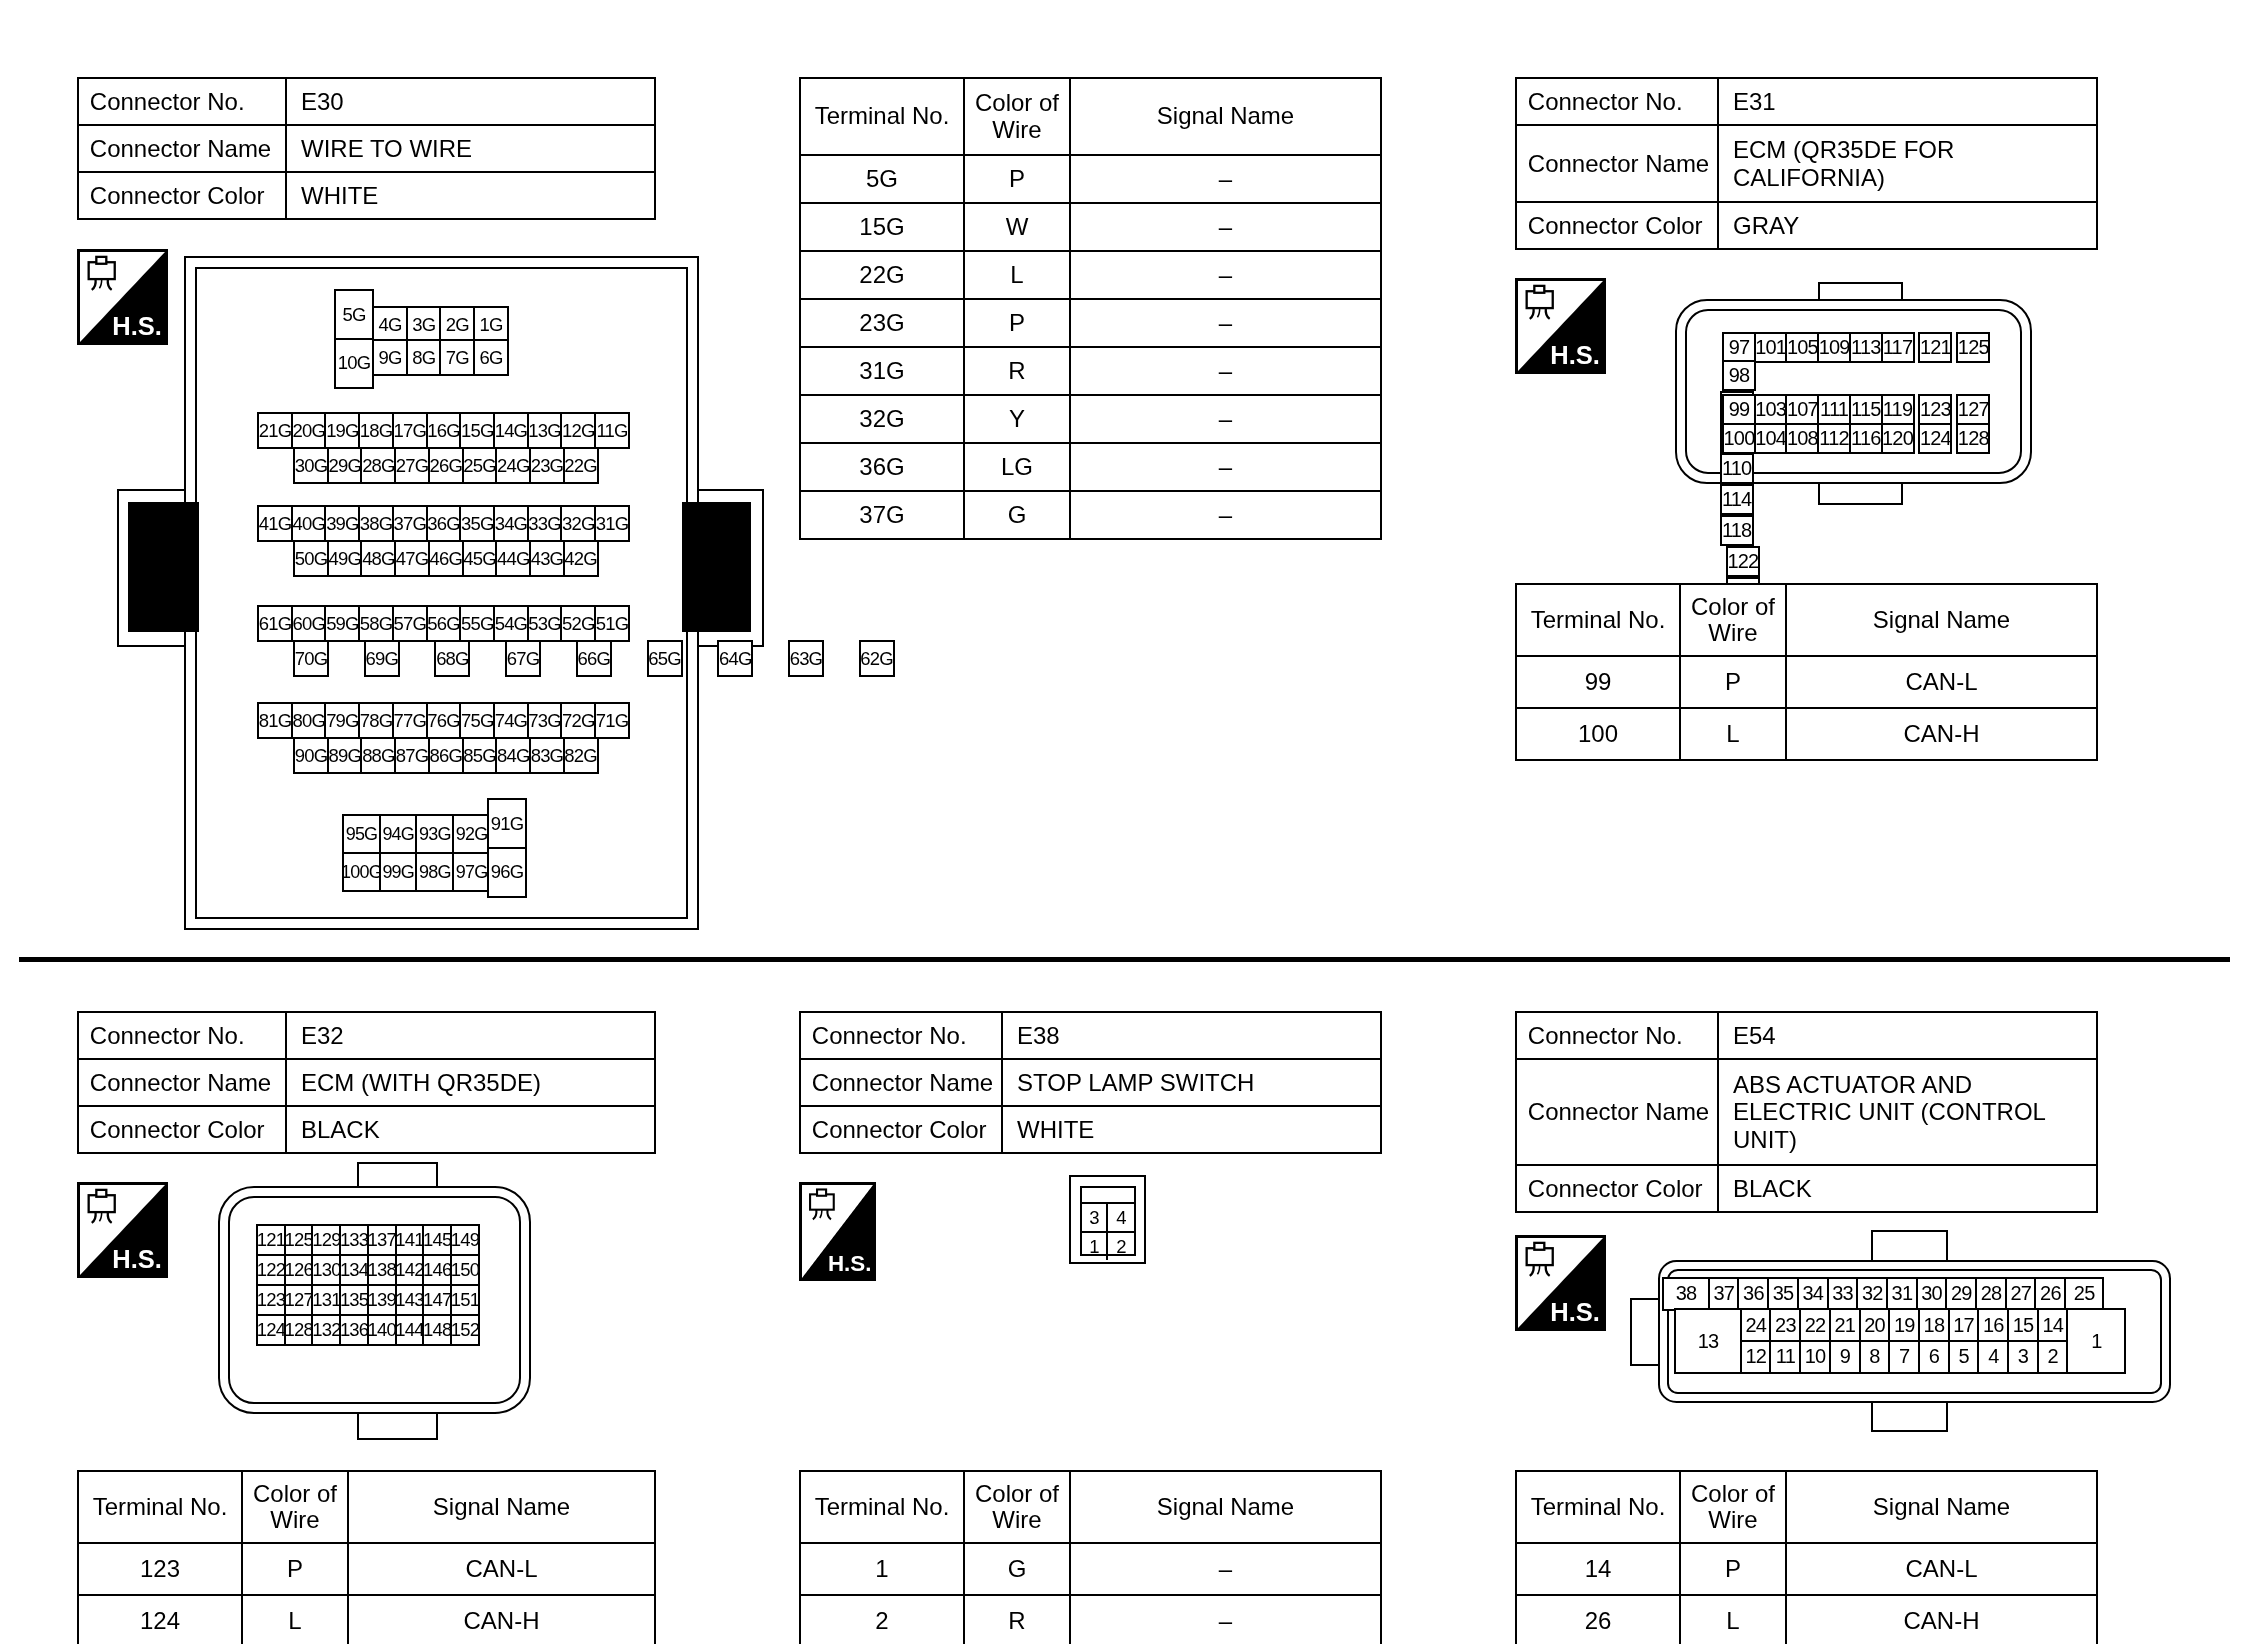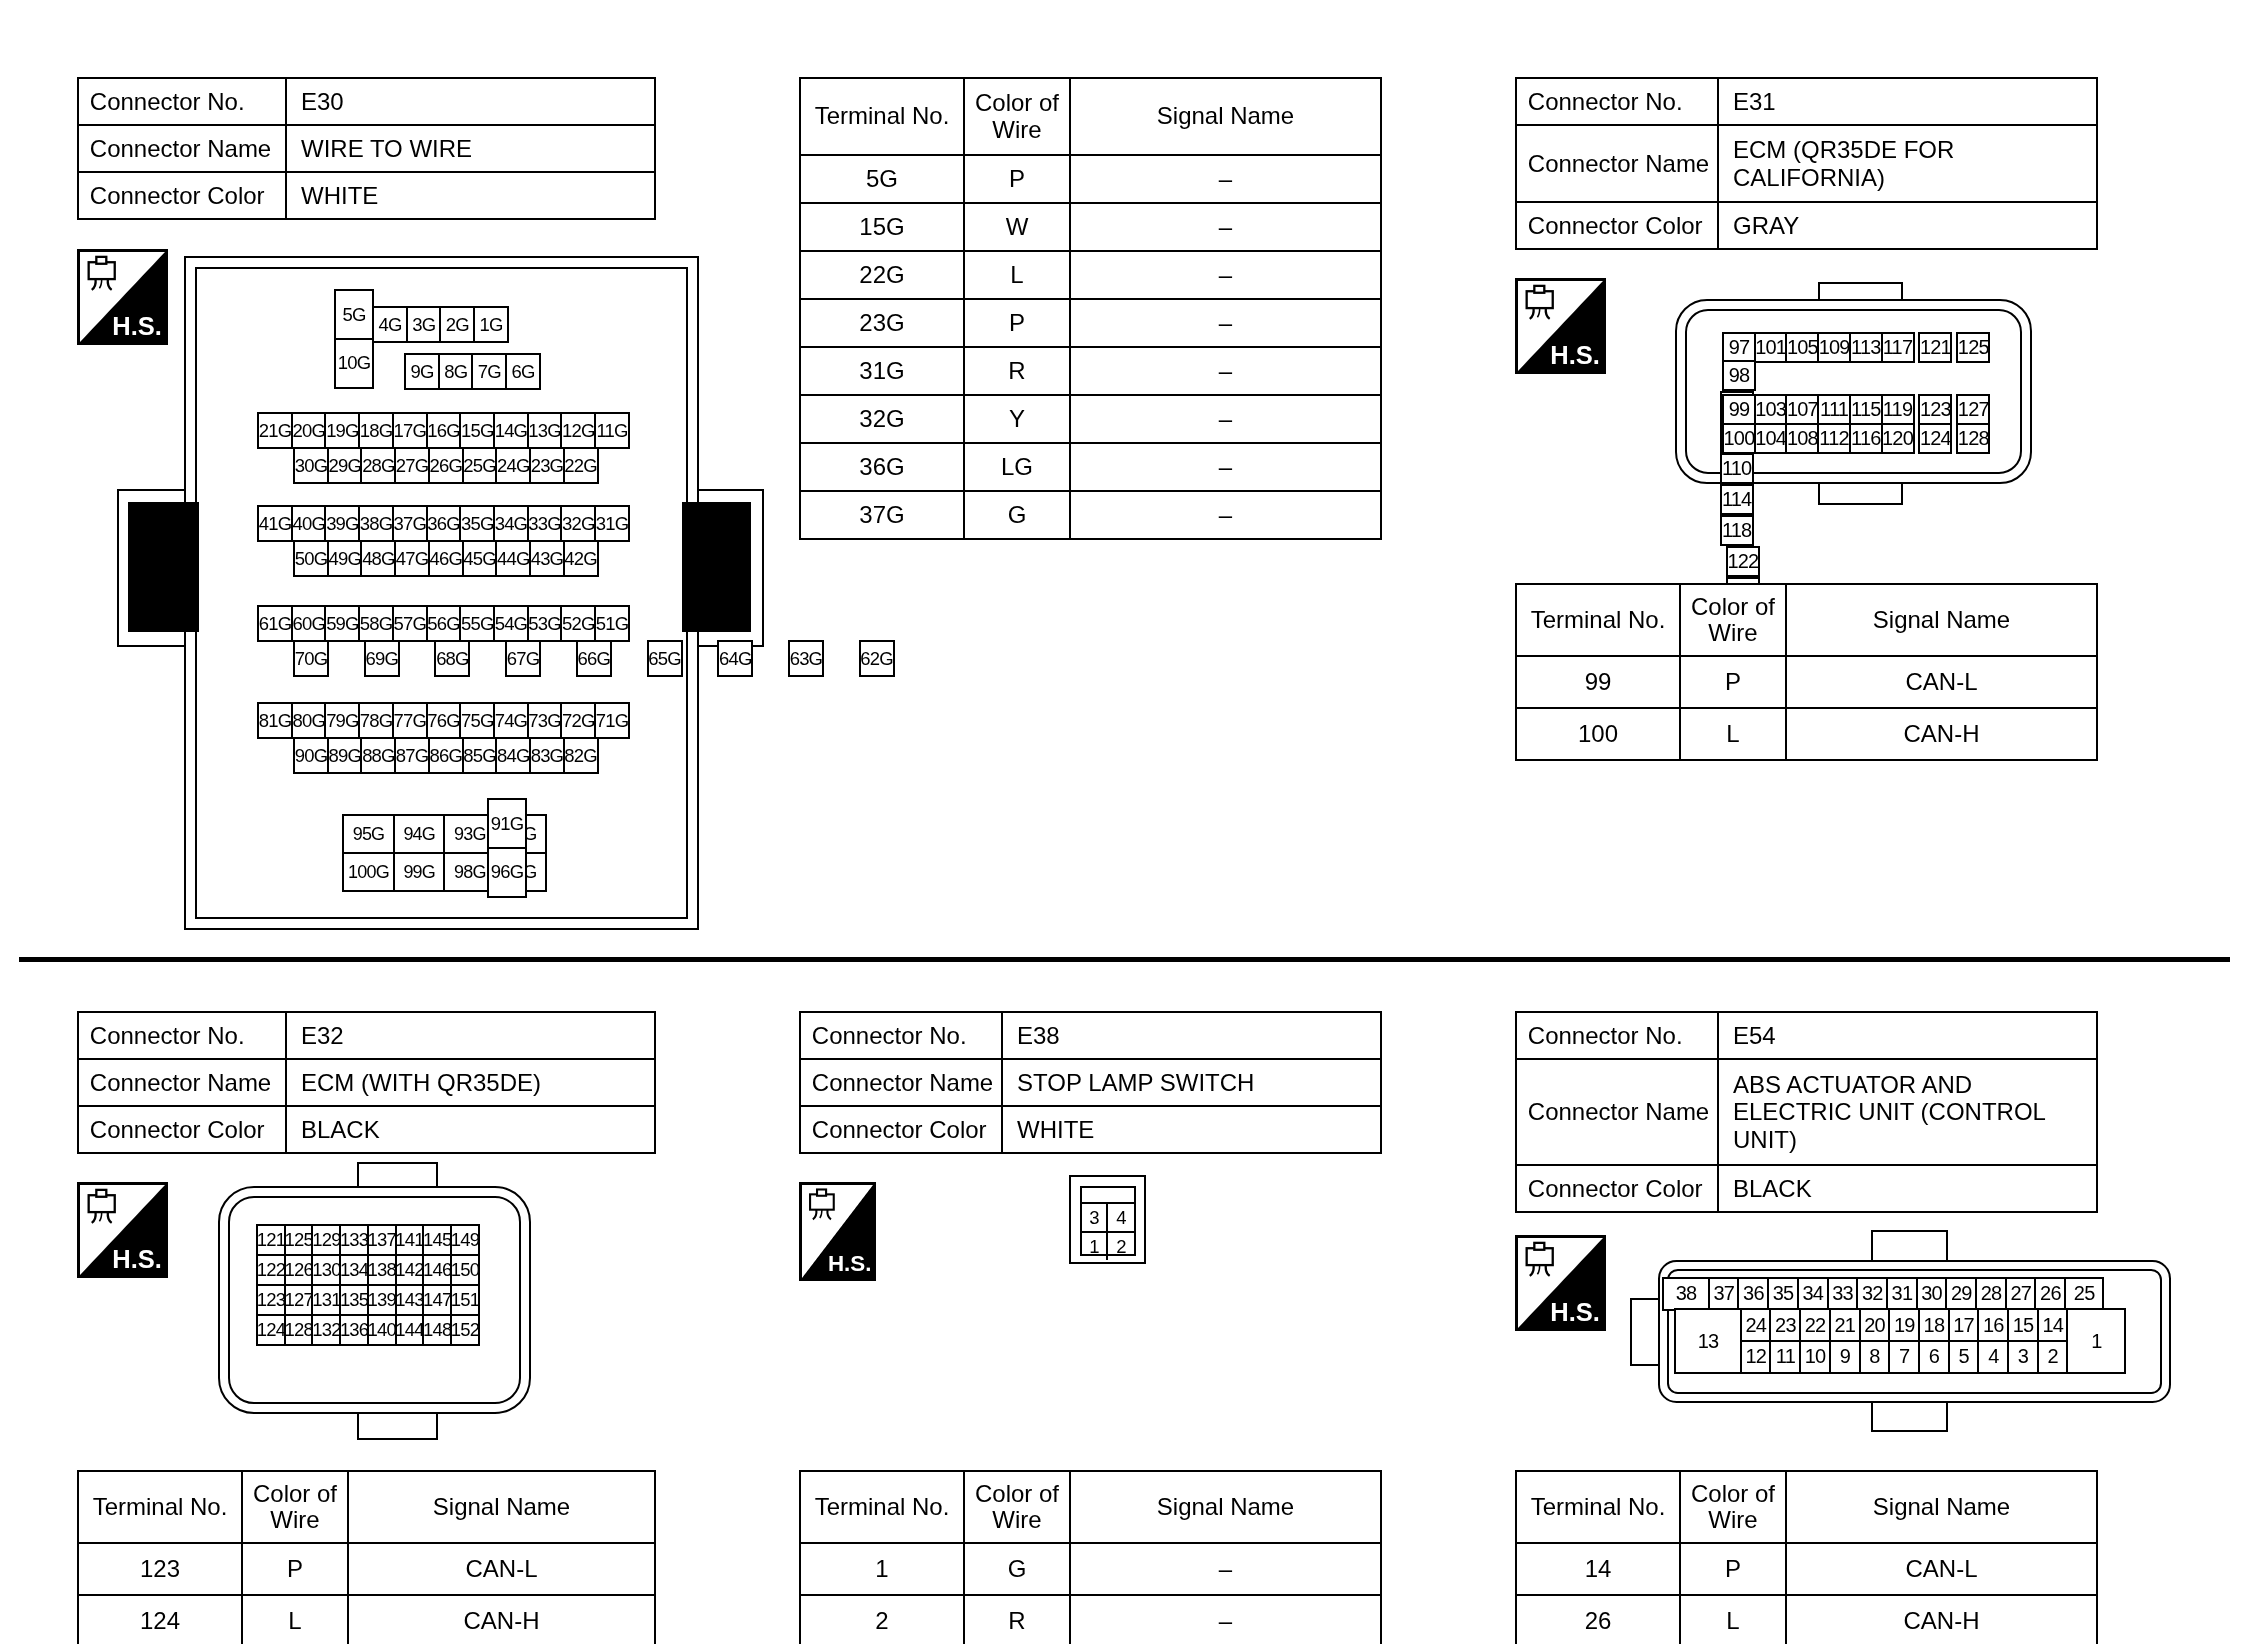--- a/index.html
+++ b/index.html
@@ -36,21 +36,21 @@
   
   .prow{display:flex;position:absolute;align-items:flex-start;}
   .pstack{position:absolute;}
   .pstack .pc+.pc{margin-top:-2.3px;}
   .pc{box-sizing:border-box;border:2.3px solid #000;background:#fff;display:flex;align-items:center;
       justify-content:center;font-size:19.3px;letter-spacing:-0.8px;color:#000;flex:none;}
   .prow .pc+.pc{margin-left:-2.3px;}
   .prow-inline{display:flex;margin-left:-2.3px;}
   .prow-inline .pc+.pc{margin-left:-2.3px;}
   .e30pc{width:36px;height:37px;font-size:18.5px;}
-  .e30fpc{width:53px;height:40px;font-size:18px;}
+  .e30fpc{width:39px;height:40px;font-size:18px;}
   .e30tall{width:40px;height:51px;font-size:18.5px;}
   .e31pc{width:34px;height:31px;font-size:20px;}
   .e31r .pc:nth-child(7),.e31r .pc:nth-child(8){margin-left:3.9px;}
   .e32pc{width:30px;height:32px;font-size:18.5px;}
   .e54pc{width:32px;height:34px;font-size:20px;}
   
   .e38outer{position:absolute;box-sizing:border-box;border:2.3px solid #000;background:#fff;}
   .e38inner{position:absolute;left:9.3px;top:9.3px;width:56px;height:70px;box-sizing:border-box;
       border:2.3px solid #000;}
   .e38band{height:14px;border-bottom:2.3px solid #000;}
@@ -104,21 +104,21 @@
     <div class="pstack" style="left:148px;top:31px;">
         <div class="pc e30tall">5G</div>
         <div class="pc e30tall">10G</div>
       </div>
     <div class="prow" style="left:186px;top:48px;">
         <div class="pc e30pc">4G</div>
         <div class="pc e30pc">3G</div>
         <div class="pc e30pc">2G</div>
         <div class="pc e30pc">1G</div>
       </div>
-    <div class="prow" style="left:186px;top:95px;padding-left:32px;">
+    <div class="prow" style="left:186px;top:81px;">
         <div class="pc e30pc">9G</div>
         <div class="pc e30pc">8G</div>
         <div class="pc e30pc">7G</div>
         <div class="pc e30pc">6G</div>
       </div>
 
     <div class="prow" style="left:71px;top:154px;">
         <div class="pc e30pc">21G</div>
         <div class="pc e30pc">20G</div>
         <div class="pc e30pc">19G</div>

